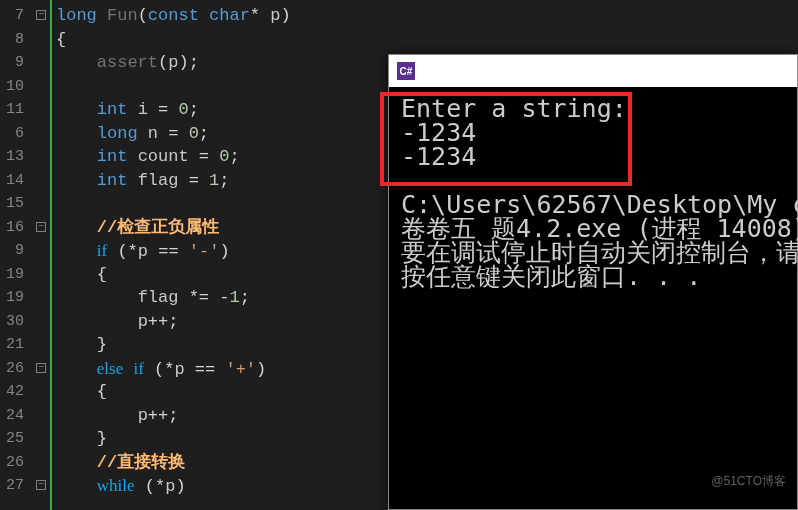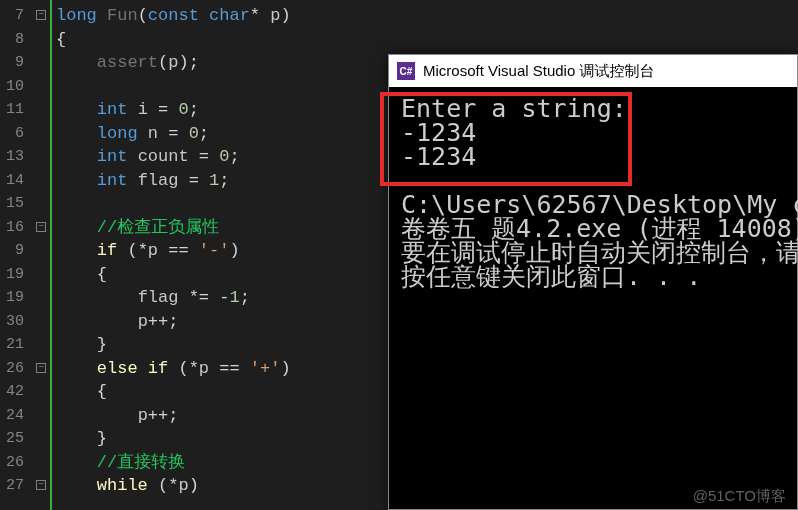--- a/index.html
+++ b/index.html
@@ -40,27 +40,27 @@
   flex: 1;
   padding-top: 4px;
   padding-left: 4px;
   line-height: 23.5px;
   white-space: pre;
   color: #d4d4d4;
   position: relative;
   border-left: 2px solid #3cb03c;
 }
 .code .line { height: 23.5px; }
-.kw { color: #fef9c3; }
+.kw { color: #0ea5e9; font-family: Liberation Serif, serif; }
 .ty { color: #569cd6; }
 .fn { color: #737373; }
 .str { color: #d69d6d; }
 .num { color: #b5cea8; }
 .op { color: #d4d4d4; }
-.cm { color: #22c55e; }
+.cm { color: #fdba74; font-weight: bold; }
 .pl { color: #d4d4d4; }
 .id { color: #c8c8c8; }
 
 .console-window {
   position: absolute;
   left: 388px;
   top: 54px;
   width: 410px;
   height: 456px;
   background: #000;
@@ -103,23 +103,23 @@
   left: 380px;
   top: 92px;
   width: 252px;
   height: 94px;
   border: 4px solid #e62b2b;
   pointer-events: none;
 }
 .watermark {
   position: absolute;
   right: 12px;
-  bottom: 4px;
+  bottom: 20px;
   color: #888;
-  font-size: 15px;
+  font-size: 12px;
   font-family: Arial, sans-serif;
   opacity: 0.7;
 }
 .fold-box {
   display: inline-block;
   width: 10px;
   height: 10px;
   border: 1px solid #808080;
   line-height: 8px;
   font-size: 10px;
@@ -176,21 +176,20 @@
       <div>&nbsp;</div>
       <div>&nbsp;</div>
       <div><span class="fold-box">−</span></div>
     </div>
   <div class="code" id="code"><div class="line"><span class="ty">long</span><span class="pl"> </span><span class="fn">Fun</span><span class="pl">(</span><span class="ty">const</span><span class="pl"> </span><span class="ty">char</span><span class="op">*</span><span class="pl"> </span><span class="id">p</span><span class="pl">)</span></div><div class="line"><span class="pl">{</span></div><div class="line"><span class="pl">    </span><span class="fn">assert</span><span class="pl">(</span><span class="id">p</span><span class="pl">);</span></div><div class="line">&nbsp;</div><div class="line"><span class="pl">    </span><span class="ty">int</span><span class="pl"> </span><span class="id">i</span><span class="pl"> = </span><span class="num">0</span><span class="pl">;</span></div><div class="line"><span class="pl">    </span><span class="ty">long</span><span class="pl"> </span><span class="id">n</span><span class="pl"> = </span><span class="num">0</span><span class="pl">;</span></div><div class="line"><span class="pl">    </span><span class="ty">int</span><span class="pl"> </span><span class="id">count</span><span class="pl"> = </span><span class="num">0</span><span class="pl">;</span></div><div class="line"><span class="pl">    </span><span class="ty">int</span><span class="pl"> </span><span class="id">flag</span><span class="pl"> = </span><span class="num">1</span><span class="pl">;</span></div><div class="line">&nbsp;</div><div class="line"><span class="pl">    </span><span class="cm">//检查正负属性</span></div><div class="line"><span class="pl">    </span><span class="kw">if</span><span class="pl"> (</span><span class="op">*</span><span class="id">p</span><span class="pl"> == </span><span class="str">'-'</span><span class="pl">)</span></div><div class="line"><span class="pl">    {</span></div><div class="line"><span class="pl">        </span><span class="id">flag</span><span class="pl"> *= </span><span class="op">-</span><span class="num">1</span><span class="pl">;</span></div><div class="line"><span class="pl">        </span><span class="id">p</span><span class="op">++</span><span class="pl">;</span></div><div class="line"><span class="pl">    }</span></div><div class="line"><span class="pl">    </span><span class="kw">else</span><span class="pl"> </span><span class="kw">if</span><span class="pl"> (</span><span class="op">*</span><span class="id">p</span><span class="pl"> == </span><span class="str">'+'</span><span class="pl">)</span></div><div class="line"><span class="pl">    {</span></div><div class="line"><span class="pl">        </span><span class="id">p</span><span class="op">++</span><span class="pl">;</span></div><div class="line"><span class="pl">    }</span></div><div class="line"><span class="pl">    </span><span class="cm">//直接转换</span></div><div class="line"><span class="pl">    </span><span class="kw">while</span><span class="pl"> (</span><span class="op">*</span><span class="id">p</span><span class="pl">)</span></div></div>
 </div>
 
 <div class="console-window">
   <div class="console-title">
     <div class="vs-icon">C#</div>
-    <span>Microsoft Visual Studio 调试控制台</span>
   </div>
   <div class="console-body" id="console-body">Enter a string:
 -1234
 -1234
 
 C:\Users\62567\Desktop\My code\lea
 卷卷五 题4.2.exe (进程 14008)已退
 要在调试停止时自动关闭控制台，请启
 按任意键关闭此窗口. . .</div>
 </div>

